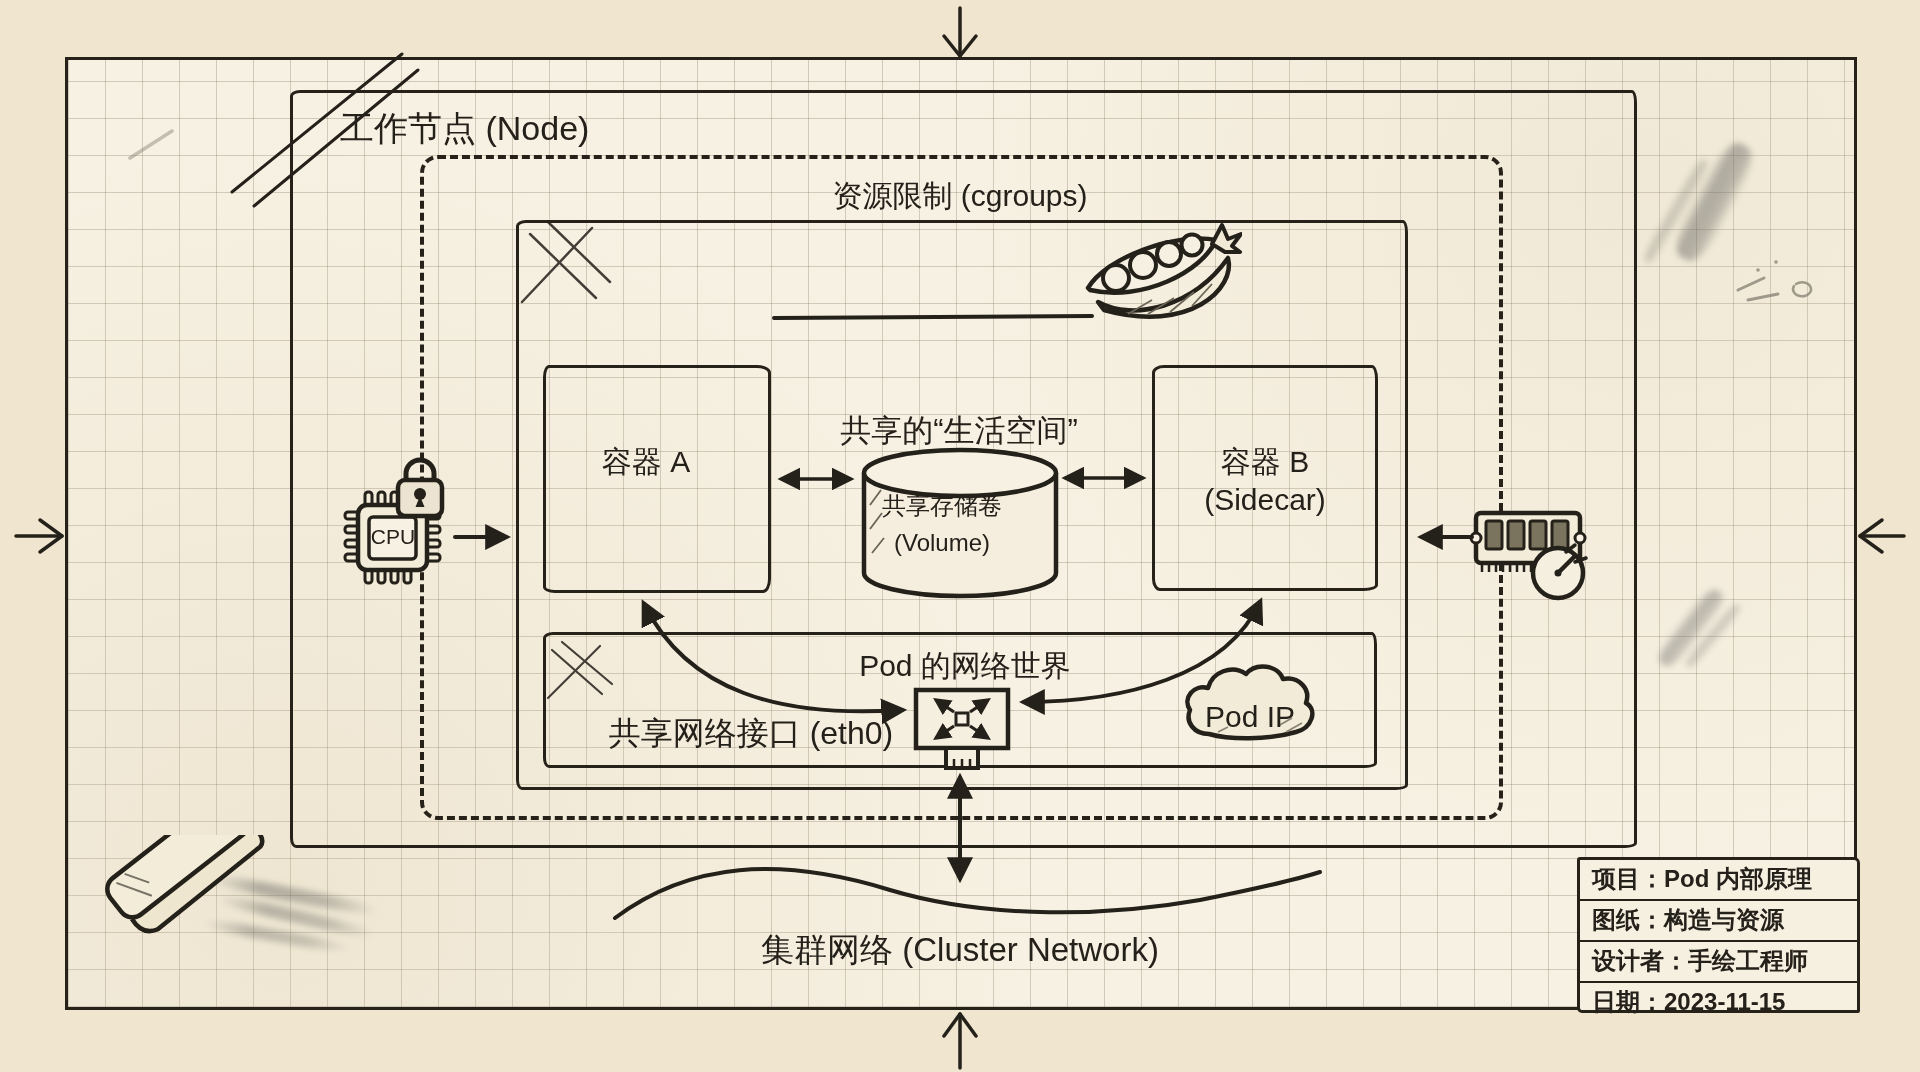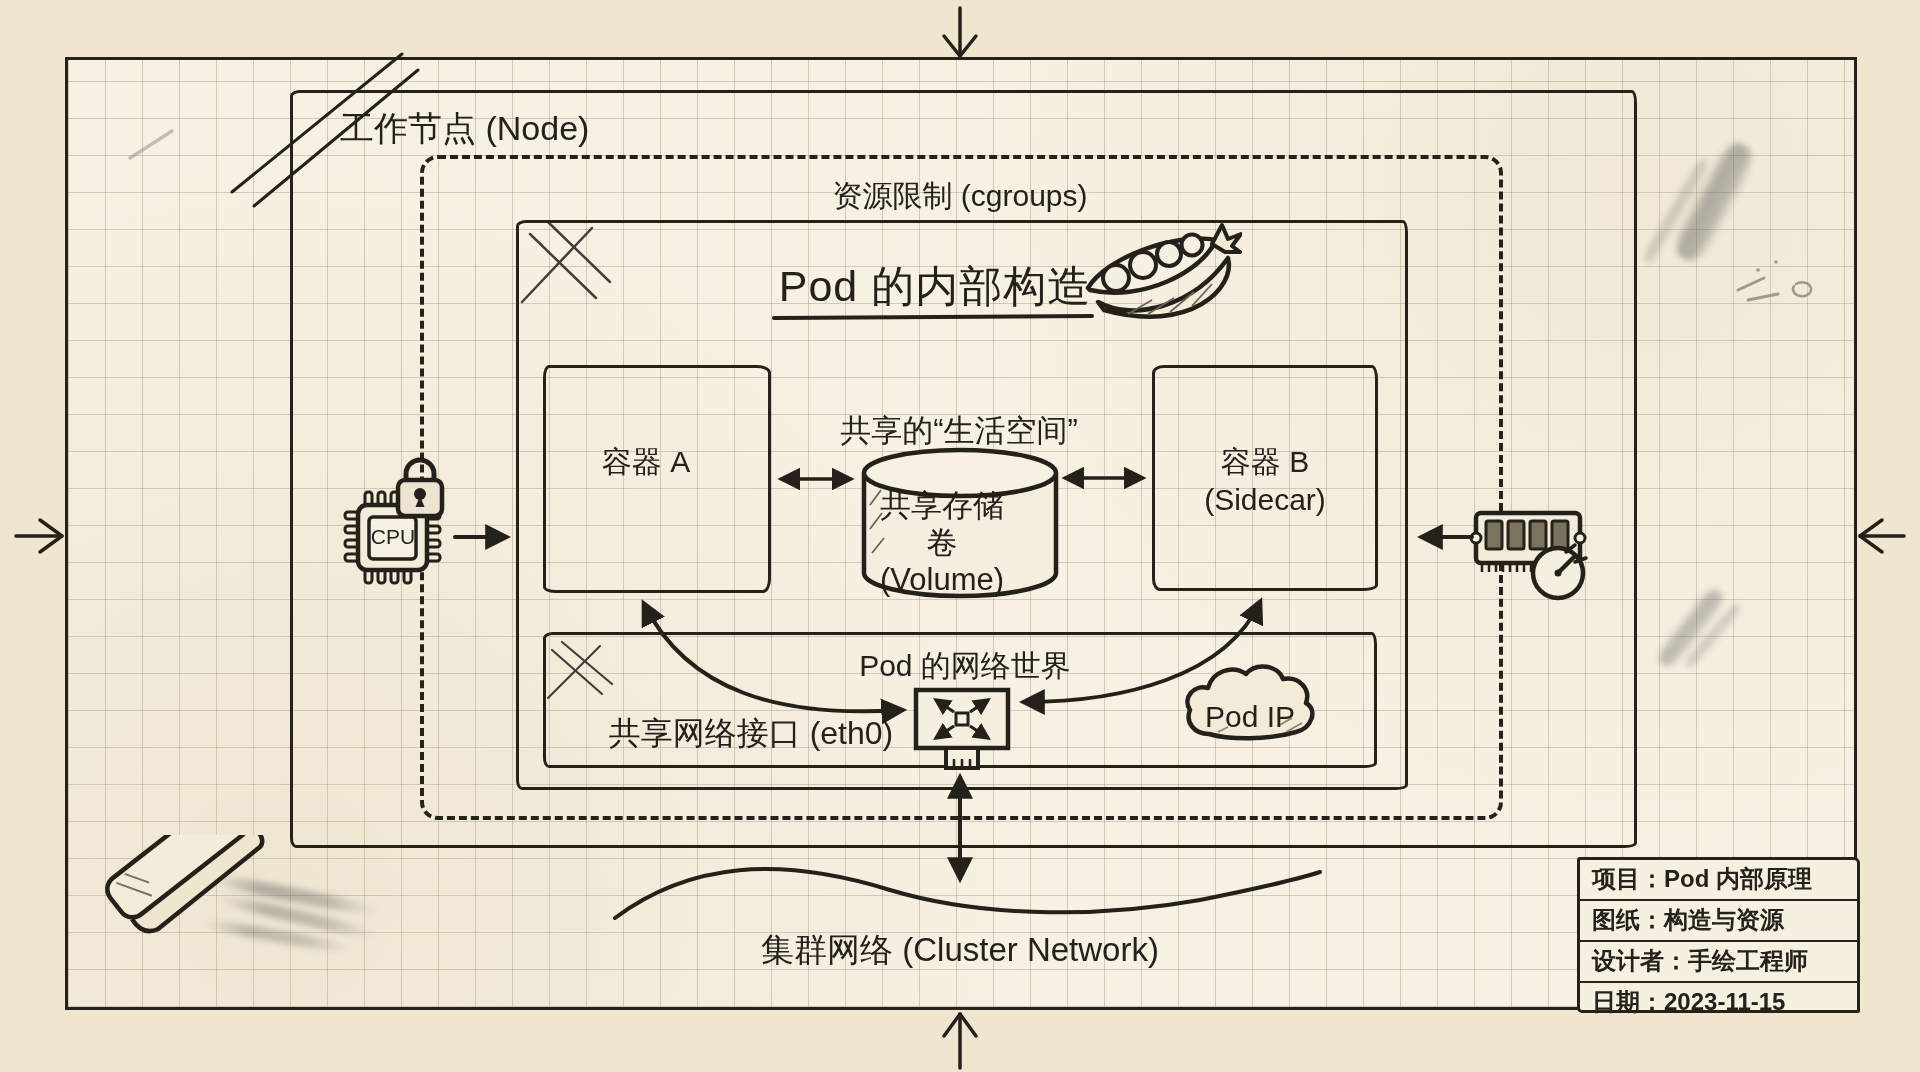--- a/index.html
+++ b/index.html
@@ -71,21 +71,20 @@
   <div class="smudge" style="left:216px;top:910px;width:160px;height:13px;transform:rotate(13deg);opacity:.5;"></div>
   <div class="smudge" style="left:202px;top:930px;width:150px;height:12px;transform:rotate(10deg);opacity:.45;"></div>
 
   <div class="abs sketchbox" style="left:290px;top:90px;width:1347px;height:758px;box-sizing:border-box;"></div>
   <div class="abs label" style="left:340px;top:106px;width:360px;font-size:34px;">工作节点 (Node)</div>
 
   <div class="abs dashbox" style="left:420px;top:155px;width:1083px;height:665px;box-sizing:border-box;"></div>
   <div class="abs label center" style="left:660px;top:176px;width:600px;font-size:30px;">资源限制 (cgroups)</div>
 
   <div class="abs sketchbox" style="left:516px;top:220px;width:892px;height:570px;box-sizing:border-box;"></div>
-  <div class="abs label center" style="left:615px;top:258px;width:640px;font-size:43px;letter-spacing:1px;">Pod 的内部构造</div>
   <div class="abs underline" style="left:772px;top:315px;width:322px;transform:rotate(-0.4deg);"></div>
 
   <svg class="abs" style="left:1082px;top:222px;" width="160" height="120" viewBox="0 0 160 120">
     <path d="M16,80 C52,100 112,84 146,36 C154,66 108,112 22,88 Z" fill="#f3ecd9" stroke="#24201a" stroke-width="4.5" stroke-linejoin="round"></path>
     <path d="M46,92 L70,78 M66,92 L92,76 M88,90 L112,70 M110,84 L130,62" stroke="#6b6557" stroke-width="1.8" fill="none"></path>
     <path d="M6,66 C24,36 92,10 134,18 C120,50 60,80 8,68 Z" fill="#f6f0e2" stroke="#24201a" stroke-width="4.5" stroke-linejoin="round"></path>
     <circle cx="34" cy="56" r="13" fill="#f6f0e2" stroke="#24201a" stroke-width="4"></circle>
     <circle cx="61" cy="43" r="13" fill="#f6f0e2" stroke="#24201a" stroke-width="4"></circle>
     <circle cx="87" cy="32" r="12" fill="#f6f0e2" stroke="#24201a" stroke-width="4"></circle>
     <circle cx="110" cy="23" r="10.5" fill="#f6f0e2" stroke="#24201a" stroke-width="4"></circle>
@@ -103,21 +102,21 @@
     <div>(Sidecar)</div>
   </div>
 
   <div class="abs label center" style="left:794px;top:410px;width:330px;font-size:31px;">共享的“生活空间”</div>
 
   <svg class="abs" style="left:856px;top:443px;" width="208" height="162" viewBox="0 0 208 162">
     <path d="M8,30 v100 a96,23 0 0 0 192,0 v-100" fill="#f5eedf" stroke="#24201a" stroke-width="4.5"></path>
     <ellipse cx="104" cy="30" rx="96" ry="23" fill="#f7f1e3" stroke="#24201a" stroke-width="4.5"></ellipse>
     <path d="M14,62 l11,-15 M14,86 l12,-16 M16,110 l12,-15" stroke="#6b6557" stroke-width="1.8" fill="none"></path>
   </svg>
-  <div class="abs label center" style="left:866px;top:487px;width:152px;font-size:31px;line-height:37px;">
+  <div class="abs label center" style="left:866px;top:487px;width:152px;font-size:24px;line-height:37px;">
     <div>共享存储卷</div>
     <div>(Volume)</div>
   </div>
 
   <div class="abs sketchbox" style="left:543px;top:632px;width:834px;height:136px;box-sizing:border-box;border-width:3px;"></div>
   <div class="abs label center" style="left:810px;top:646px;width:310px;font-size:30px;">Pod 的网络世界</div>
   <div class="abs label center" style="left:596px;top:712px;width:310px;font-size:32px;">共享网络接口 (eth0)</div>
 
   <svg class="abs" style="left:910px;top:686px;" width="105" height="88" viewBox="0 0 105 88">
     <defs>

